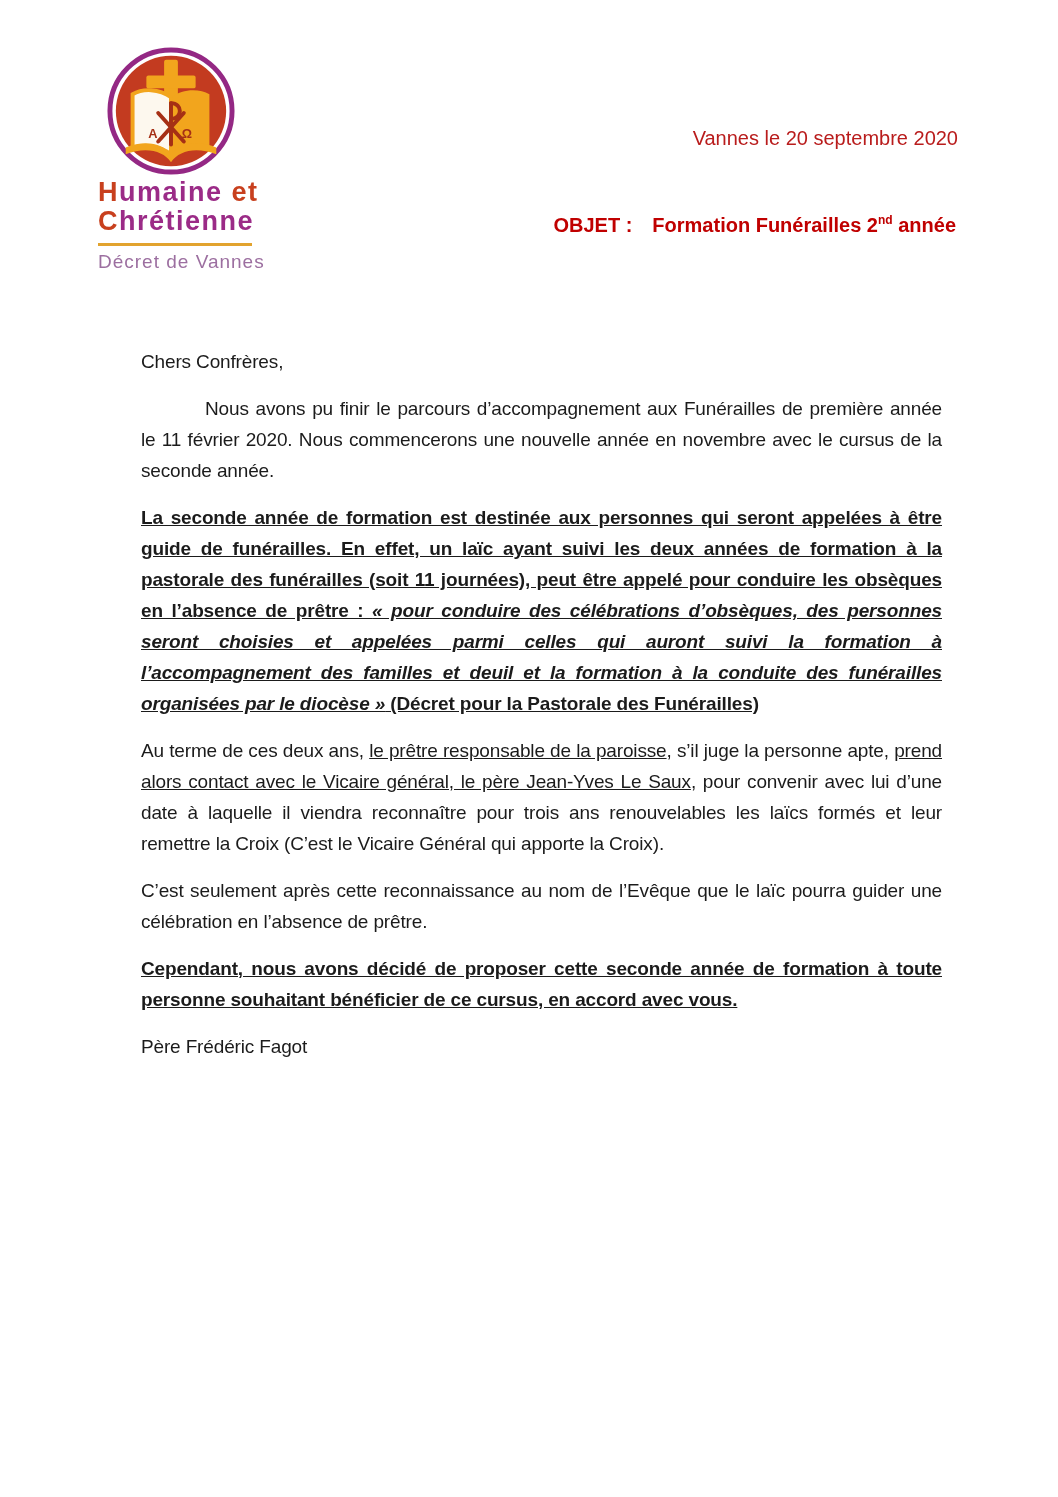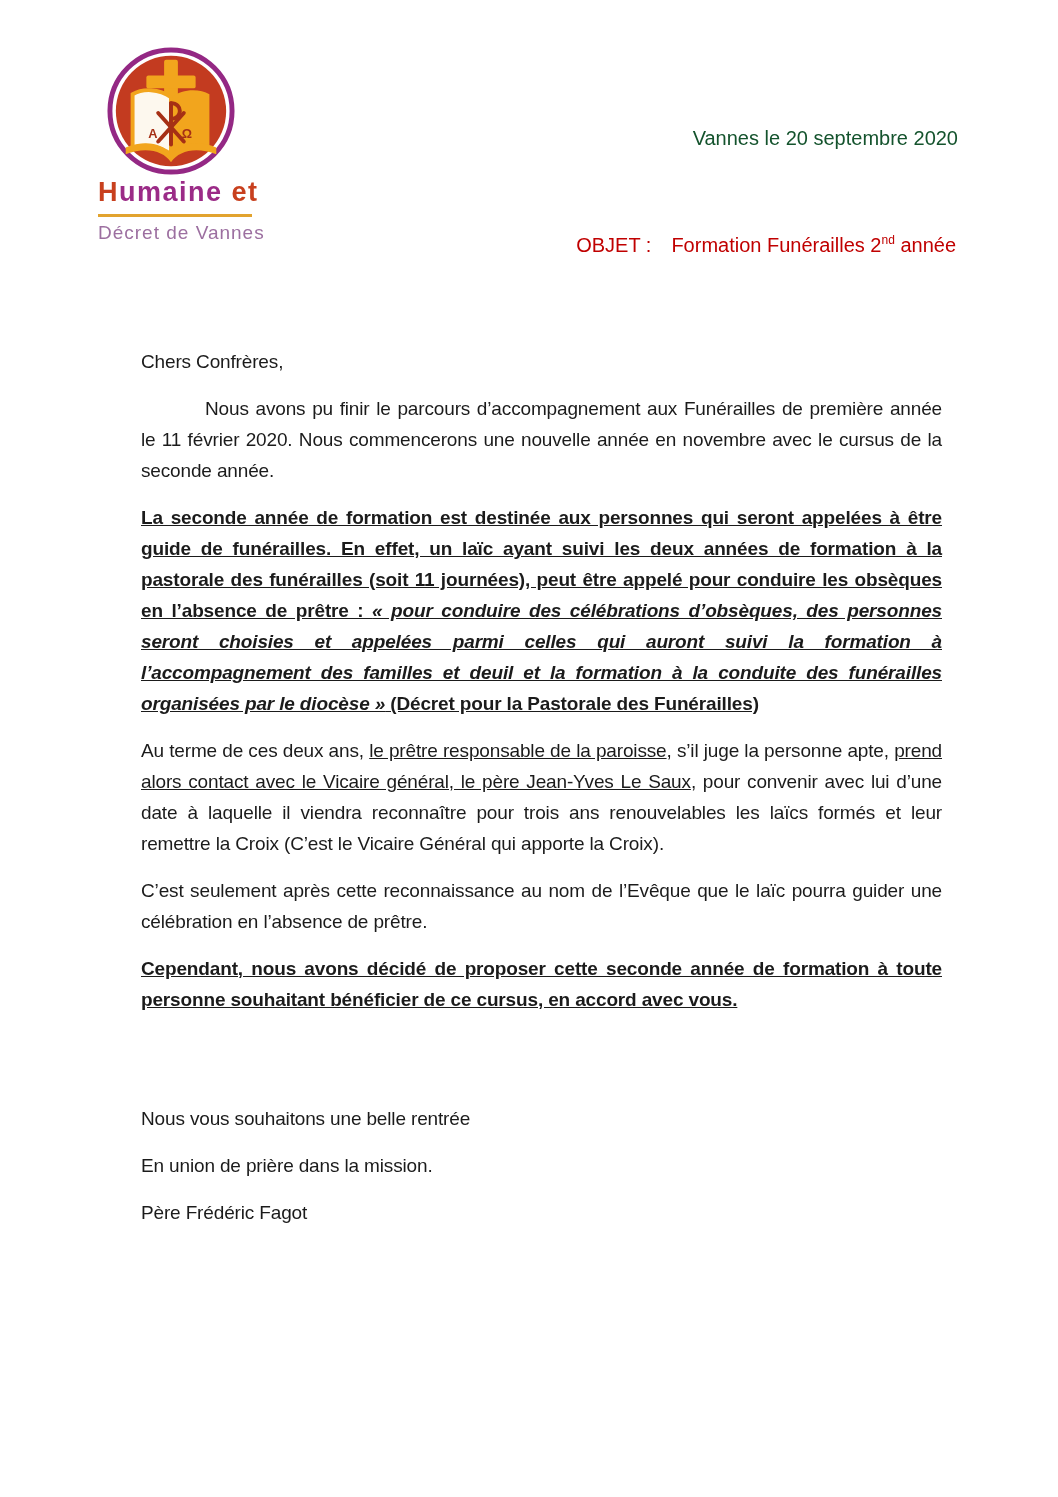--- a/index.html
+++ b/index.html
@@ -20,25 +20,25 @@
     font-weight:bold; font-size:27px; line-height:29px;
     letter-spacing:1.5px; color:#9B2B87; white-space:nowrap;
   }
   .logo-line .accent { color:#C8401E; }
   .logo-rule { width:154px; height:3px; background:#E2A32E; margin:7px 0 5px 0; }
   .logo-subtitle { font-size:19px; letter-spacing:1px; color:#9C6FA0; white-space:nowrap; }
 
   
   .date-line {
     position:absolute; top:127px; right:100px;
-    font-size:20px; color:#14532d; white-space:nowrap;
+    font-size:20px; color:#b91c1c; white-space:nowrap;
   }
   .subject-line {
     position:absolute; top:214px; right:102px;
-    font-size:20px; font-weight:normal; color:#C00000; white-space:nowrap;margin-top:20px;
+    font-size:20px; font-weight:bold; color:#C00000; white-space:nowrap;
   }
   .subject-spacer { display:inline-block; width:20px; }
   .subject-line sup { font-size:12px; line-height:0; }
 
   
   .letter-body {
     position:absolute; left:125px; top:330px; width:833px;
     font-size:19px; line-height:31px; letter-spacing:-0.15px;
     text-align:justify;
   }
@@ -84,20 +84,23 @@
         <line x1="79" y1="68" x2="53" y2="97"></line>
       </g>
       <text x="43" y="93" font-size="13" font-weight="bold" fill="#A63015">A</text>
       <text x="77" y="93" font-size="13" font-weight="bold" fill="#A63015">Ω</text>
     </svg>
 
     <div class="logo-wordmark">
       <div class="logo-line">
         <span class="accent">H</span><span>umaine </span><span class="accent">et</span>
       </div>
+      <div class="logo-line">
+        <span class="accent">C</span><span>hrétienne</span>
+      </div>
       <div class="logo-rule"></div>
       <div class="logo-subtitle">Décret de Vannes</div>
     </div>
   </div>
 
   <div class="date-line">Vannes le 20 septembre 2020</div>
 
   <div class="subject-line">
     <span>OBJET :</span><span class="subject-spacer"></span><span>Formation Funérailles 2</span><sup>nd</sup><span> année</span>
   </div>
@@ -112,21 +115,17 @@
     </p>
 
     <p>
       <span>Au terme de ces deux ans, </span><span class="u">le prêtre responsable de la paroisse</span><span>, s’il juge la personne apte, </span><span class="u">prend alors contact avec le Vicaire général, le père Jean-Yves Le Saux</span><span>, pour convenir avec lui d’une date à laquelle il viendra reconnaître pour trois ans renouvelables les laïcs formés et leur remettre la Croix (C’est le Vicaire Général qui apporte la Croix).</span>
     </p>
 
     <p>C’est seulement après cette reconnaissance au nom de l’Evêque que le laïc pourra guider une célébration en l’absence de prêtre.</p>
 
     <p class="para-bold para-proposal">Cependant, nous avons décidé de proposer cette seconde année de formation à toute personne souhaitant bénéficier de ce cursus, en accord avec vous.</p>
 
-    <div class="closing-block">
-      <p class="closing-line">Nous vous souhaitons une belle rentrée</p>
-      <p class="closing-line">En union de prière dans la mission.</p>
-    </div>
 
     <p class="signature-line">Père Frédéric Fagot</p>
   </div>
 
 </div>
 
 </body></html>

